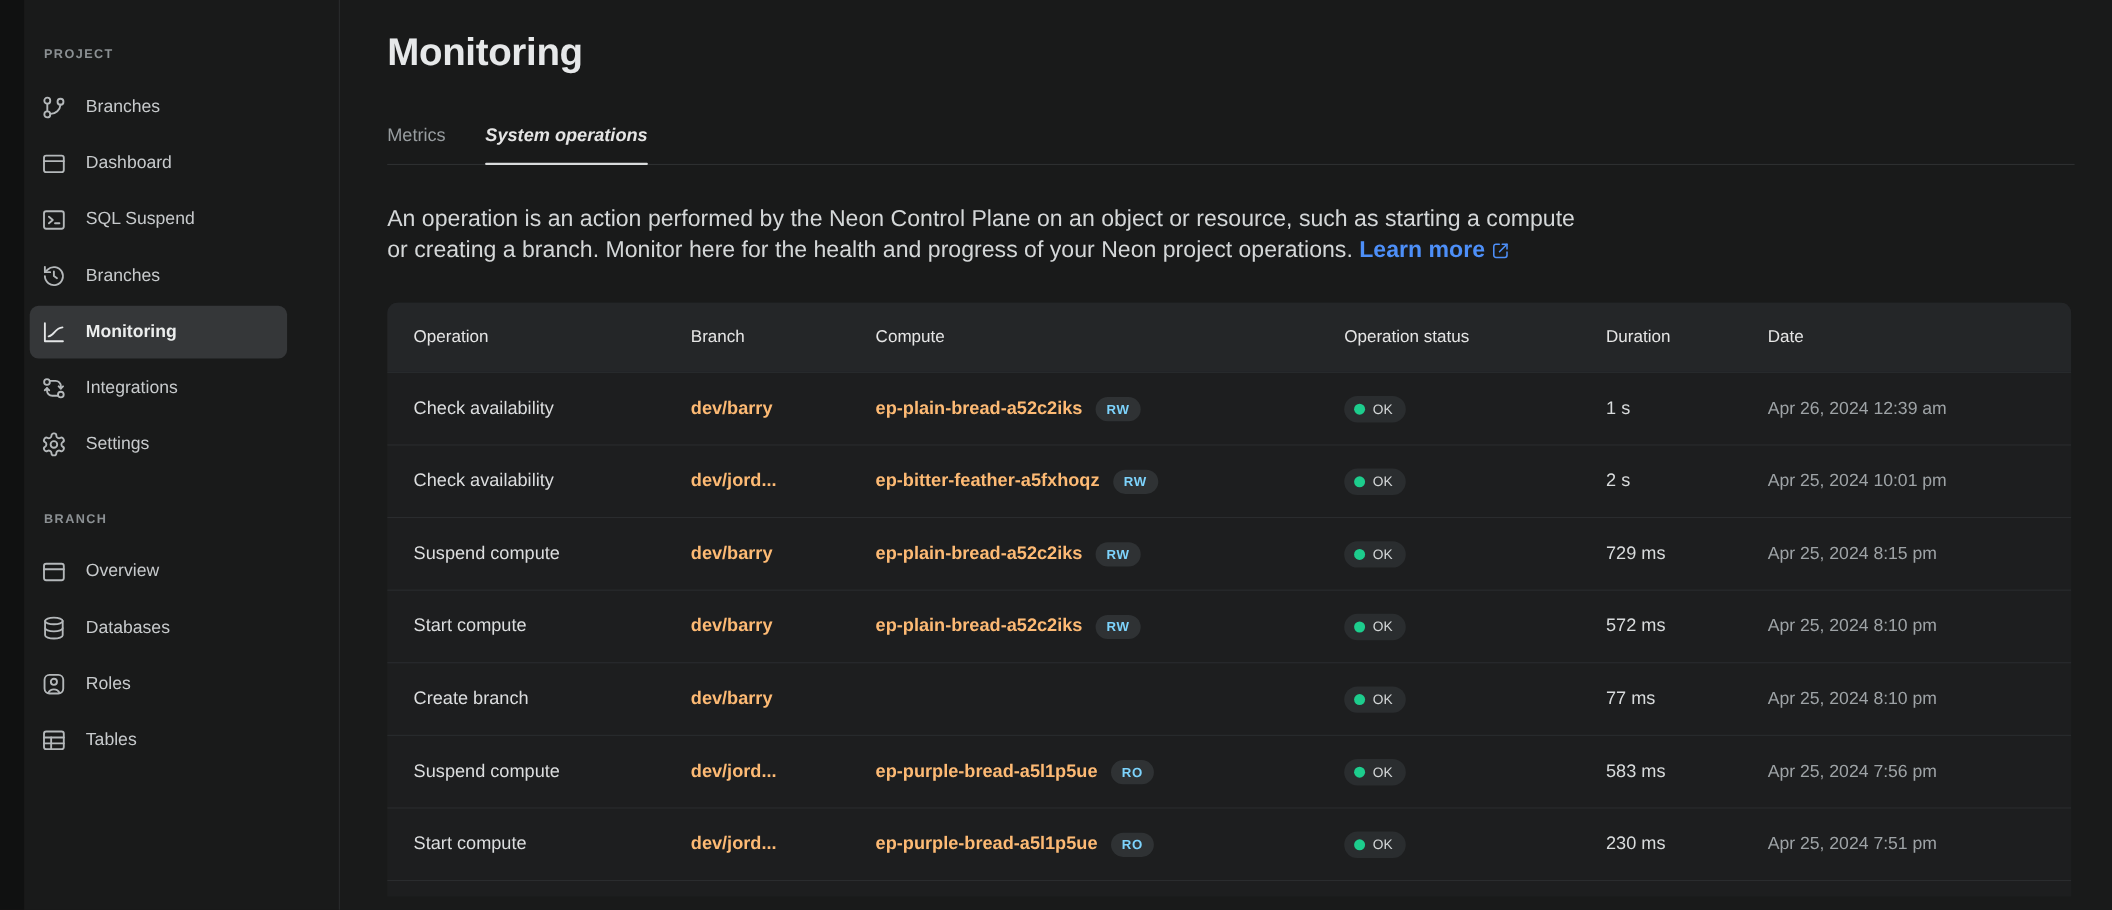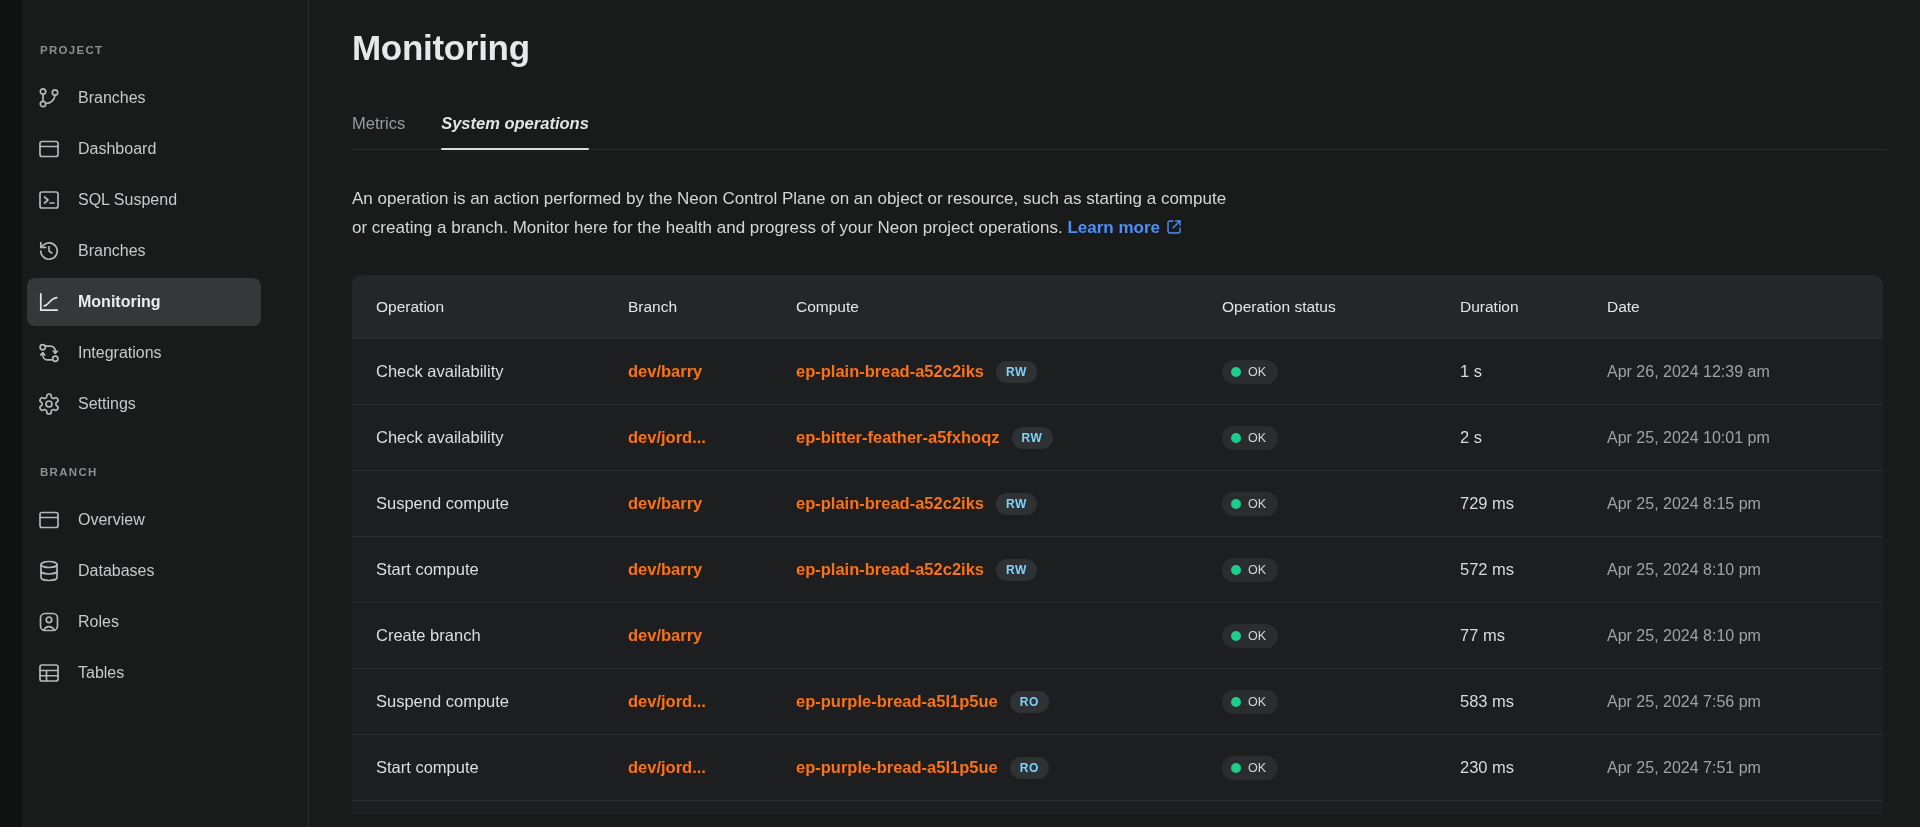--- a/index.html
+++ b/index.html
@@ -36,34 +36,34 @@
 
   
   .main { position: absolute; left: 310px; top: 0; width: 1610px; height: 827px; padding: 27px 0 0 42px; }
   .page-title { font-size: 35px; font-weight: 700; color: #e6e8e9; letter-spacing: -0.3px; line-height: 41px; }
 
   .tab-bar { display: flex; gap: 36px; margin-top: 46px; border-bottom: 1px solid #2d2f30; width: 1534px; }
   .tab { padding-bottom: 16px; font-size: 16.5px; color: #979c9f; cursor: pointer; position: relative; line-height: 19px; }
   .tab.active { color: #e5e5e5; font-weight: 600; font-style: italic; }
   .tab.active::after { content: ""; position: absolute; left: 0; right: 0; bottom: -1px; height: 2px; background: #d9dbdc; border-radius: 2px; }
 
-  .description { margin-top: 34px; font-size: 17px; line-height: 29px; color: #d4d7d8; }
+  .description { margin-top: 34px; font-size: 21px; line-height: 29px; color: #d4d7d8; }
   .learn-more { color: #4d8ff8; font-weight: 700; text-decoration: none; cursor: pointer; white-space: nowrap; }
   .ext-icon { display: inline-flex; width: 16px; height: 16px; margin-left: 6px; vertical-align: -2px; color: #4d8ff8; }
 
   
   .table { margin-top: 33px; width: 1531px; border-radius: 10px 10px 0 0; overflow: hidden; background: #1d1e1f; }
   .thead, .trow {
     display: grid; grid-template-columns: 252px 168px 426px 238px 147px 1fr;
     padding-left: 24px; align-items: center;
   }
   .thead { height: 63px; background: #242628; color: #e5e5e5; font-size: 15.5px; font-weight: 500; }
   .trow { height: 66px; border-top: 1px solid #2a2c2e; font-size: 16.5px; color: #dcdedf; }
   .trow-partial { height: 15px; }
-  .link { color: #f97316; font-weight: 600; text-decoration: none; cursor: pointer; }
+  .link { color: #fdba74; font-weight: 600; text-decoration: none; cursor: pointer; }
   .compute-cell { display: flex; align-items: center; gap: 12px; }
   .type-badge {
     background: #2f3234; color: #7dd3fc; font-size: 12px; font-weight: 700;
     letter-spacing: 0.6px; padding: 5px 10px; border-radius: 999px; line-height: 12px;
   }
   .status-pill {
     display: inline-flex; align-items: center; gap: 7px; width: fit-content;
     background: #2a2d2f; border-radius: 999px; padding: 6px 12px 6px 9px;
   }
   .status-dot { width: 10px; height: 10px; border-radius: 50%; background: #1dcd8d; }

